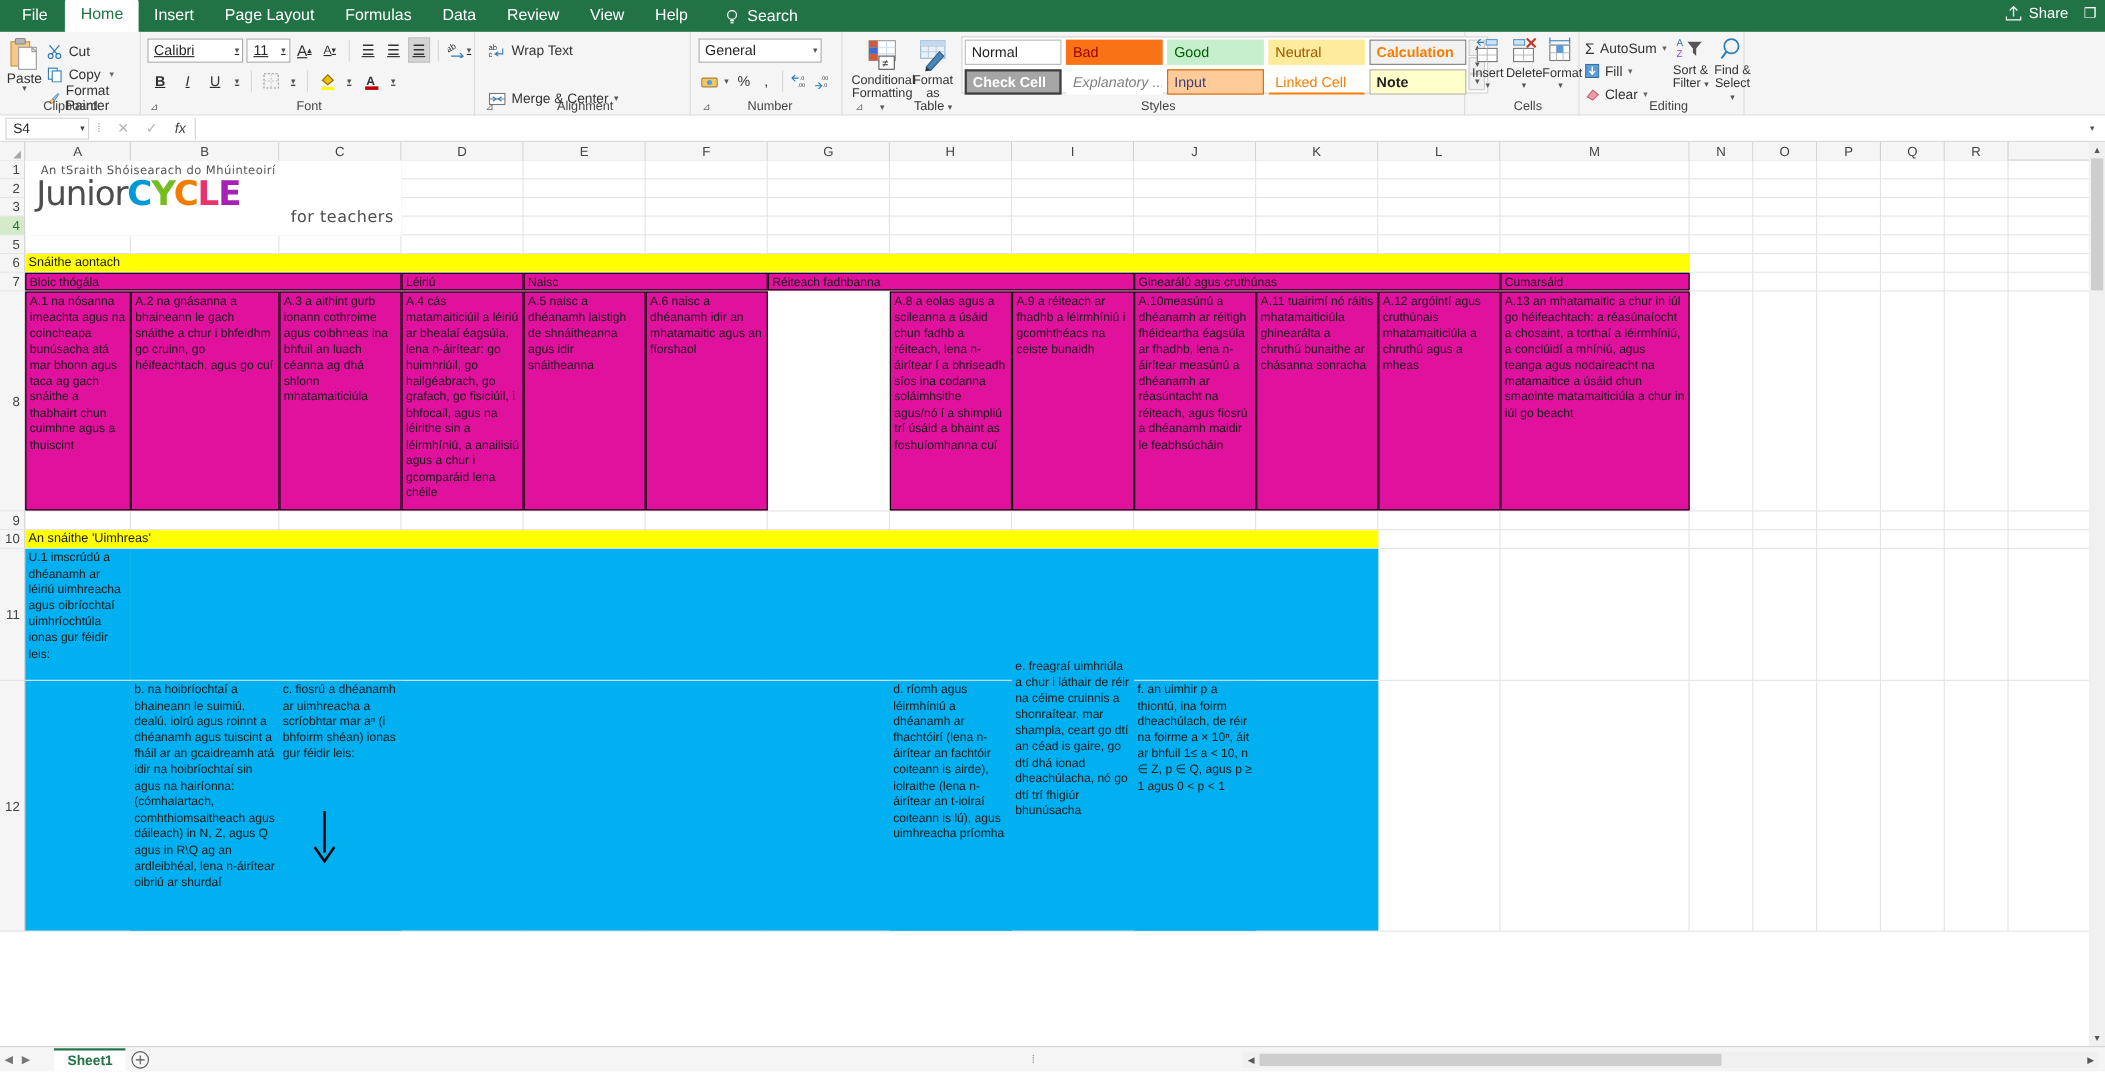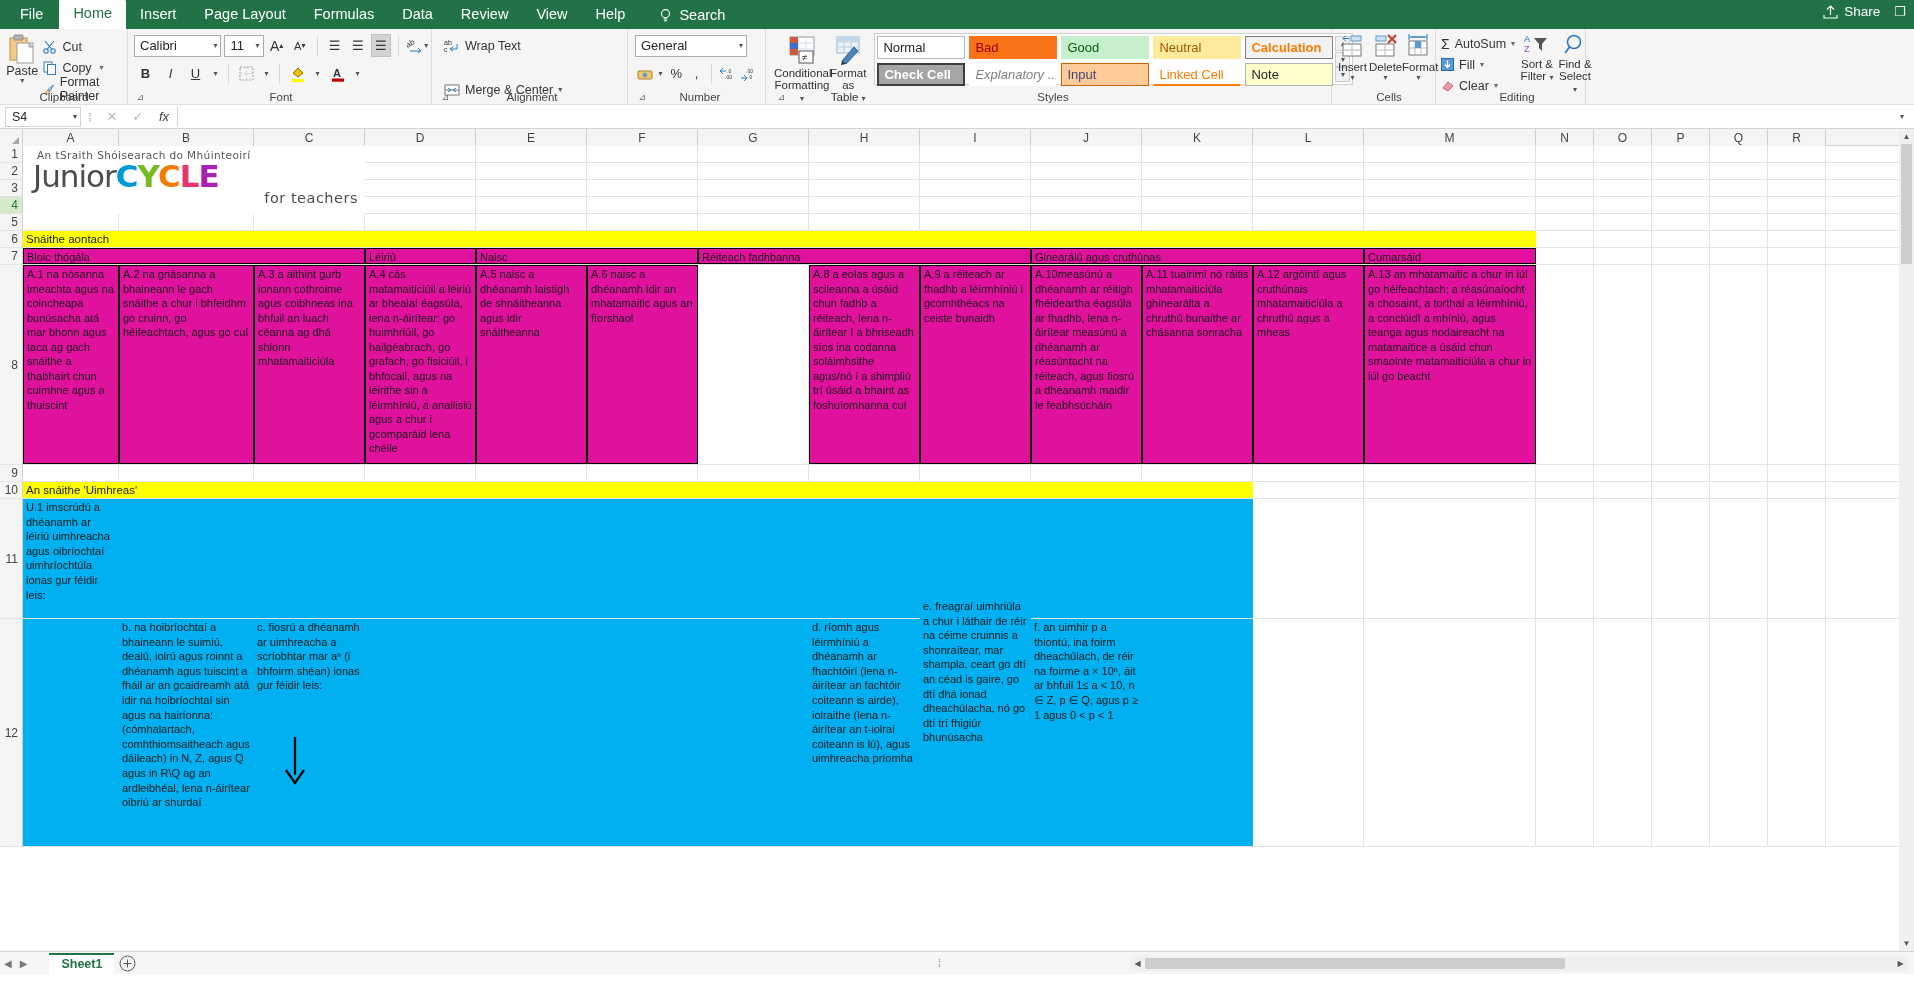--- a/index.html
+++ b/index.html
@@ -49,21 +49,21 @@
     padding-top:2px;
   }
   .paste .ic { display:block; margin:0 auto 1px; }
   .paste .lbl { display:block; line-height:12px; }
   .paste .car { display:block; font-size:8px; line-height:8px; color:#555; }
   .clipcol { padding-top:4px; }
   .clipitem { display:flex; align-items:center; gap:5px; font-size:12.5px; color:#333; height:21px; padding-left:3px; }
   .clipitem .car { font-size:8px; color:#666; margin-left:3px; }
 
   
-  .g-font { width:304px; padding:5px 1px 0 6px; }
+  .g-font { width:304px; padding:5px 1px 0 6px;text-decoration:underline; }
   .fontrow1 { display:flex; align-items:center; gap:3px; height:23px; }
   .fontrow2 { display:flex; align-items:center; gap:2px; height:25px; margin-top:4px; }
   .combo {
     border:1px solid #ababab; background:#fff; height:22px; display:flex;
     align-items:center; justify-content:space-between; font-size:13px; padding:0 3px 0 5px;
   }
   .combo .car { font-size:8px; color:#555; }
   .fname { width:100px; }
   .fsize { width:44px; }
   .ibtn {
@@ -100,21 +100,21 @@
   }
   .sc-normal { background:#fff; border:1px solid #b8b8b8; color:#222; }
   .sc-bad { background:#f97316; color:#9c0006; }
   .sc-good { background:#c6efce; color:#006100; }
   .sc-neutral { background:#ffeb9c; color:#9c5700; }
   .sc-calc { background:#f2f2f2; border:1px solid #7f7f7f; color:#fa7d00; font-weight:bold; }
   .sc-check { background:#a5a5a5; border:2px solid #3f3f3f; color:#fff; font-weight:bold; }
   .sc-expl { background:#fff; color:#7f7f7f; font-style:italic; }
   .sc-input { background:#ffcc99; border:1px solid #cc6600; color:#3f3f76; }
   .sc-linked { background:#fff; color:#fa7d00; border-bottom:2px solid #fa7d00; }
-  .sc-note { background:#ffffcc; border:1px solid #b2b2b2; color:#222; }
+  .sc-note { background:#ffffcc; border:1px solid #b2b2b2; color:#222;font-weight:bold; }
   .scroller { width:15px; display:flex; flex-direction:column; justify-content:space-between; margin-left:2px; }
   .sbtn { width:15px; height:15px; background:#f0f0f0; border:1px solid #ccc; font-size:7px; color:#555; display:flex; align-items:center; justify-content:center; }
 
   
   .g-cells { width:104px; display:flex; padding:4px 0 0 4px; }
   .cellbtn { width:33px; text-align:center; font-size:11.5px; color:#333; line-height:12px; }
   .cellbtn .ic { display:block; margin:0 auto 2px; }
   .cellbtn .car { display:block; font-size:8px; line-height:9px; color:#555; }
 
   

